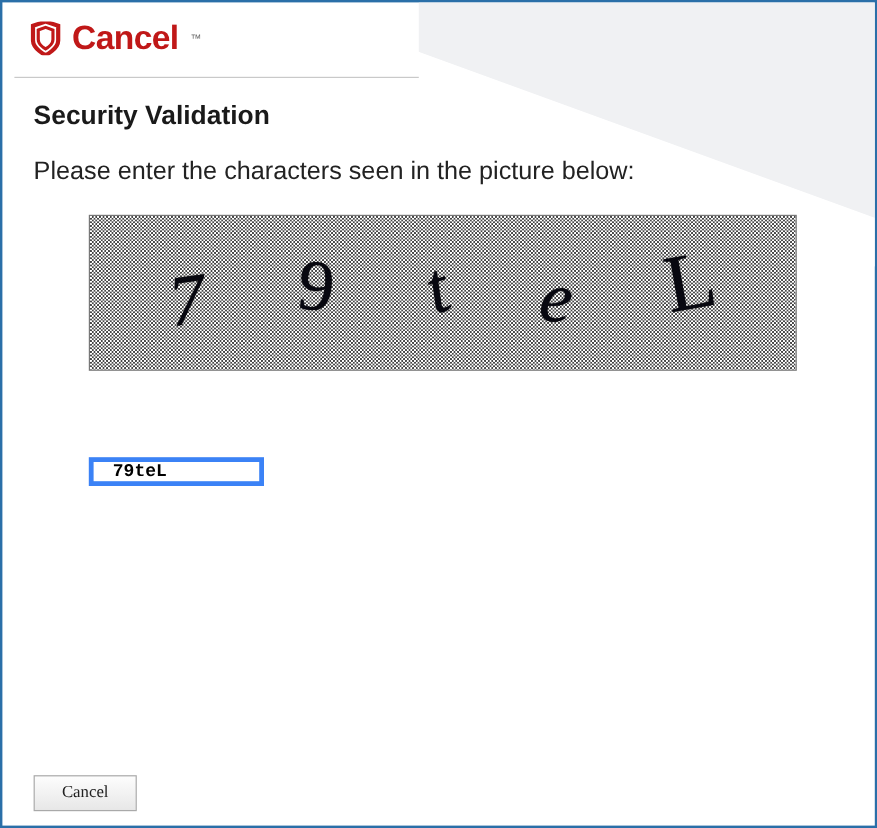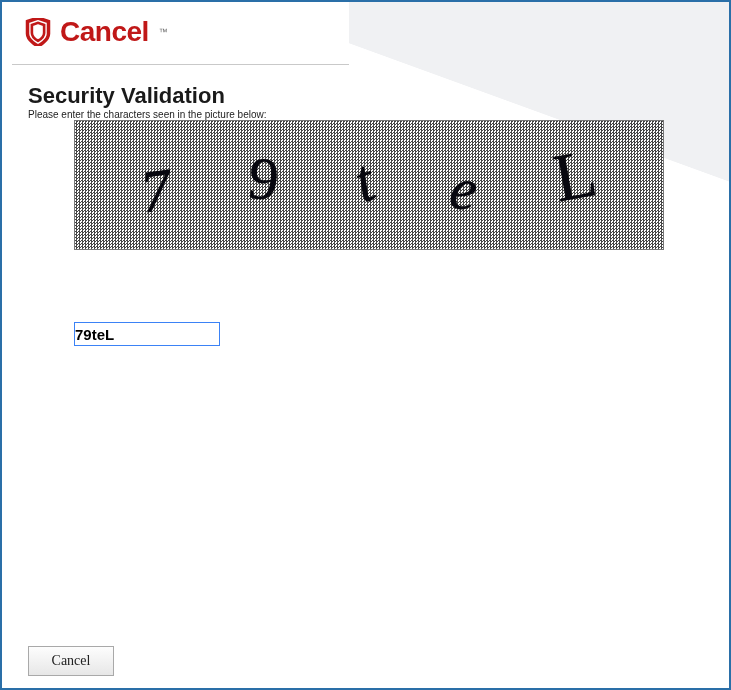--- a/index.html
+++ b/index.html
@@ -49,24 +49,26 @@
     }
     .content {
       position: relative;
       padding: 18px 26px 0 26px;
       z-index: 1;
     }
     .title {
       font-size: 22px;
       font-weight: 700;
       color: #1a1a1a;
+      margin-bottom: 22px;
     }
     .instruction {
-      font-size: 10px;
+      font-size: 21px;
       color: #222;
+      margin-bottom: 24px;
     }
     .captcha-box {
       margin: 0 auto 0 46px;
       width: 590px;
       height: 130px;
       border: 1px solid #777;
       position: relative;
       overflow: hidden;
     }
     .captcha-noise {
@@ -95,25 +97,25 @@
     .c2 { transform: rotate(6deg) translateY(-6px); }
     .c3 { transform: rotate(-18deg) translateY(-4px); font-style: italic;}
     .c4 { transform: rotate(8deg) translateY(4px); font-style: italic;}
     .c6 { transform: rotate(-10deg) translateY(-10px); font-size: 68px !important;}
     .input-row {
       margin: 72px 0 0 46px;
     }
     .captcha-input {
       width: 146px;
       height: 24px;
-      border: 1px solid #3b82f6;
-      font-family: Liberation Sans, sans-serif;
+      border: 4px solid #3b82f6;
+      font-family: Liberation Mono, monospace;
       font-size: 15px;
       font-weight: 700;
-      padding: 1px 0;
+      padding: 1px 16px;
       outline: none;
     }
     .footer {
       position: absolute;
       left: 0; right: 0; bottom: 0;
       display: flex;
       justify-content: space-between;
       padding: 0 14px 12px 26px;
     }
     .btn {

